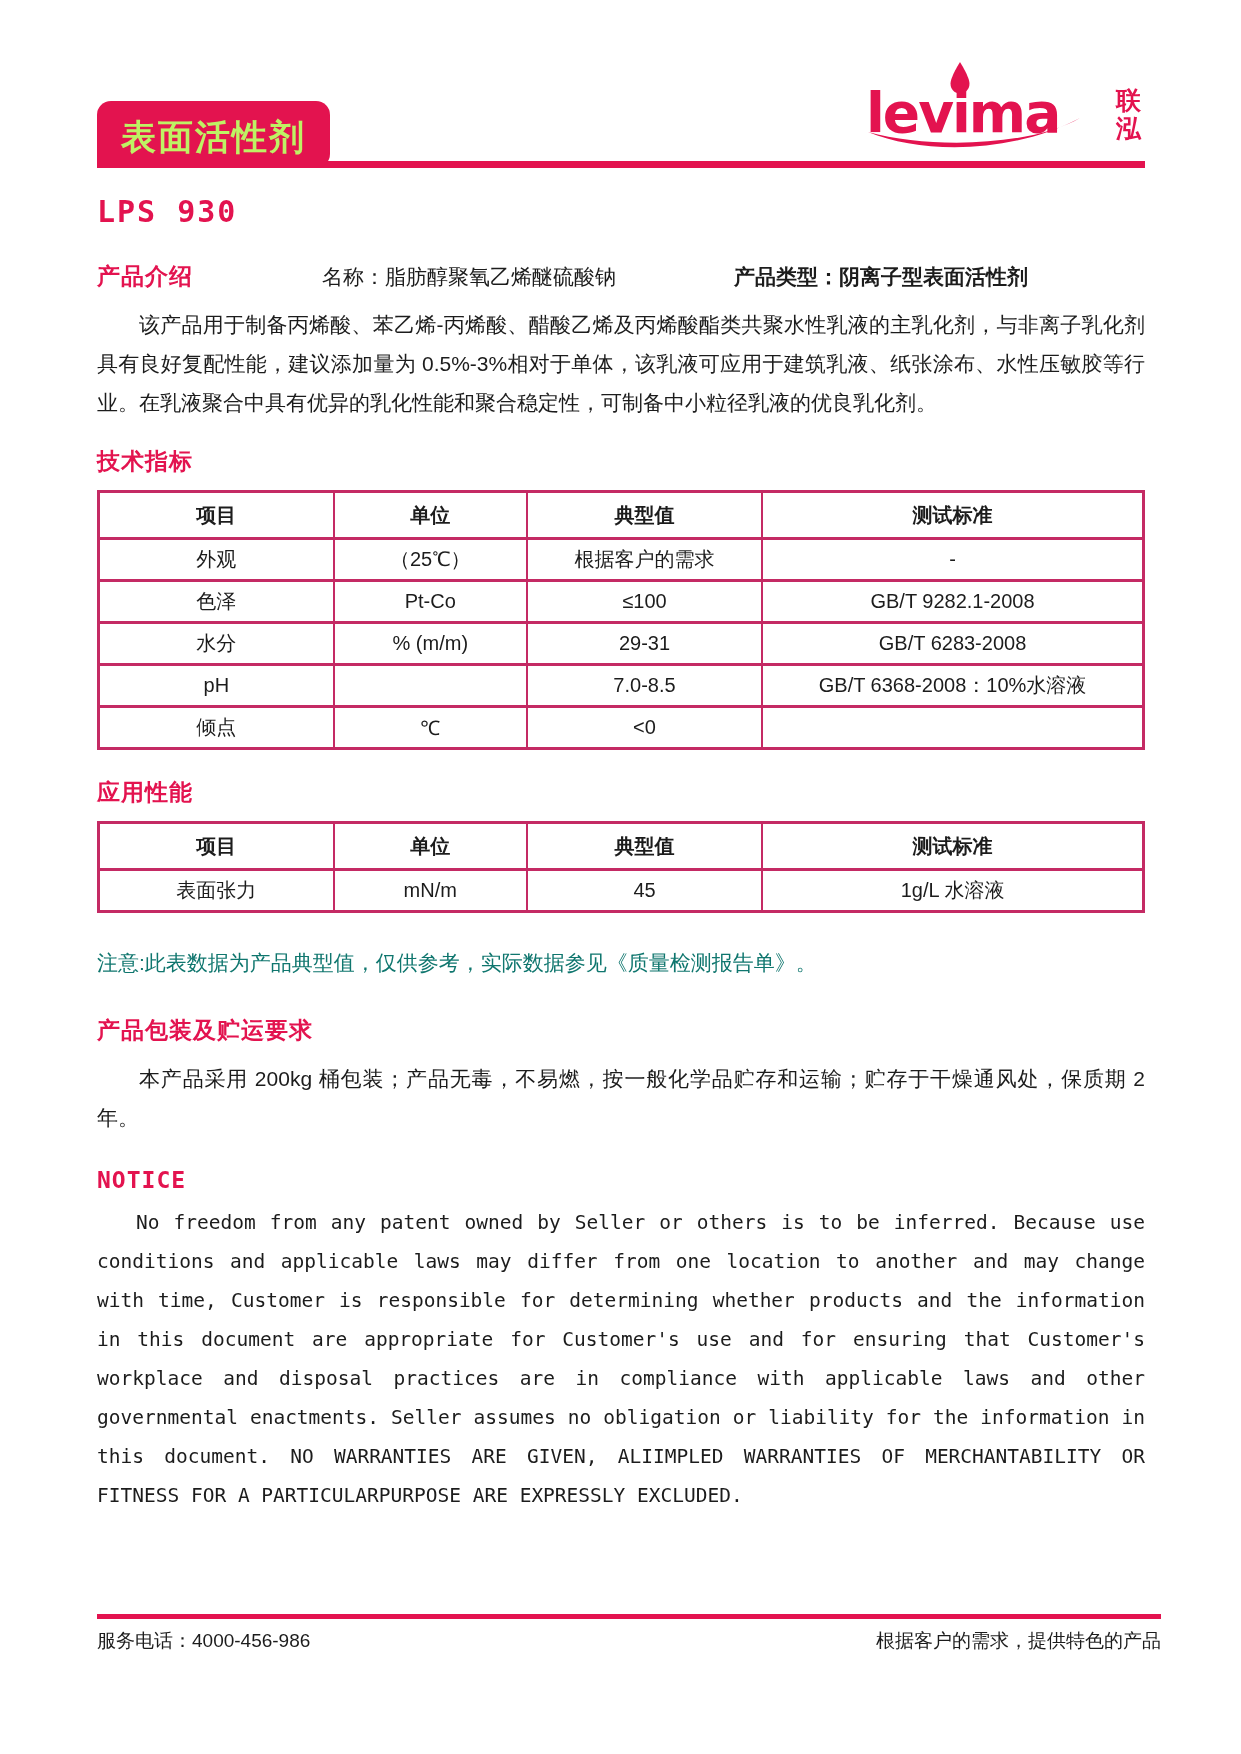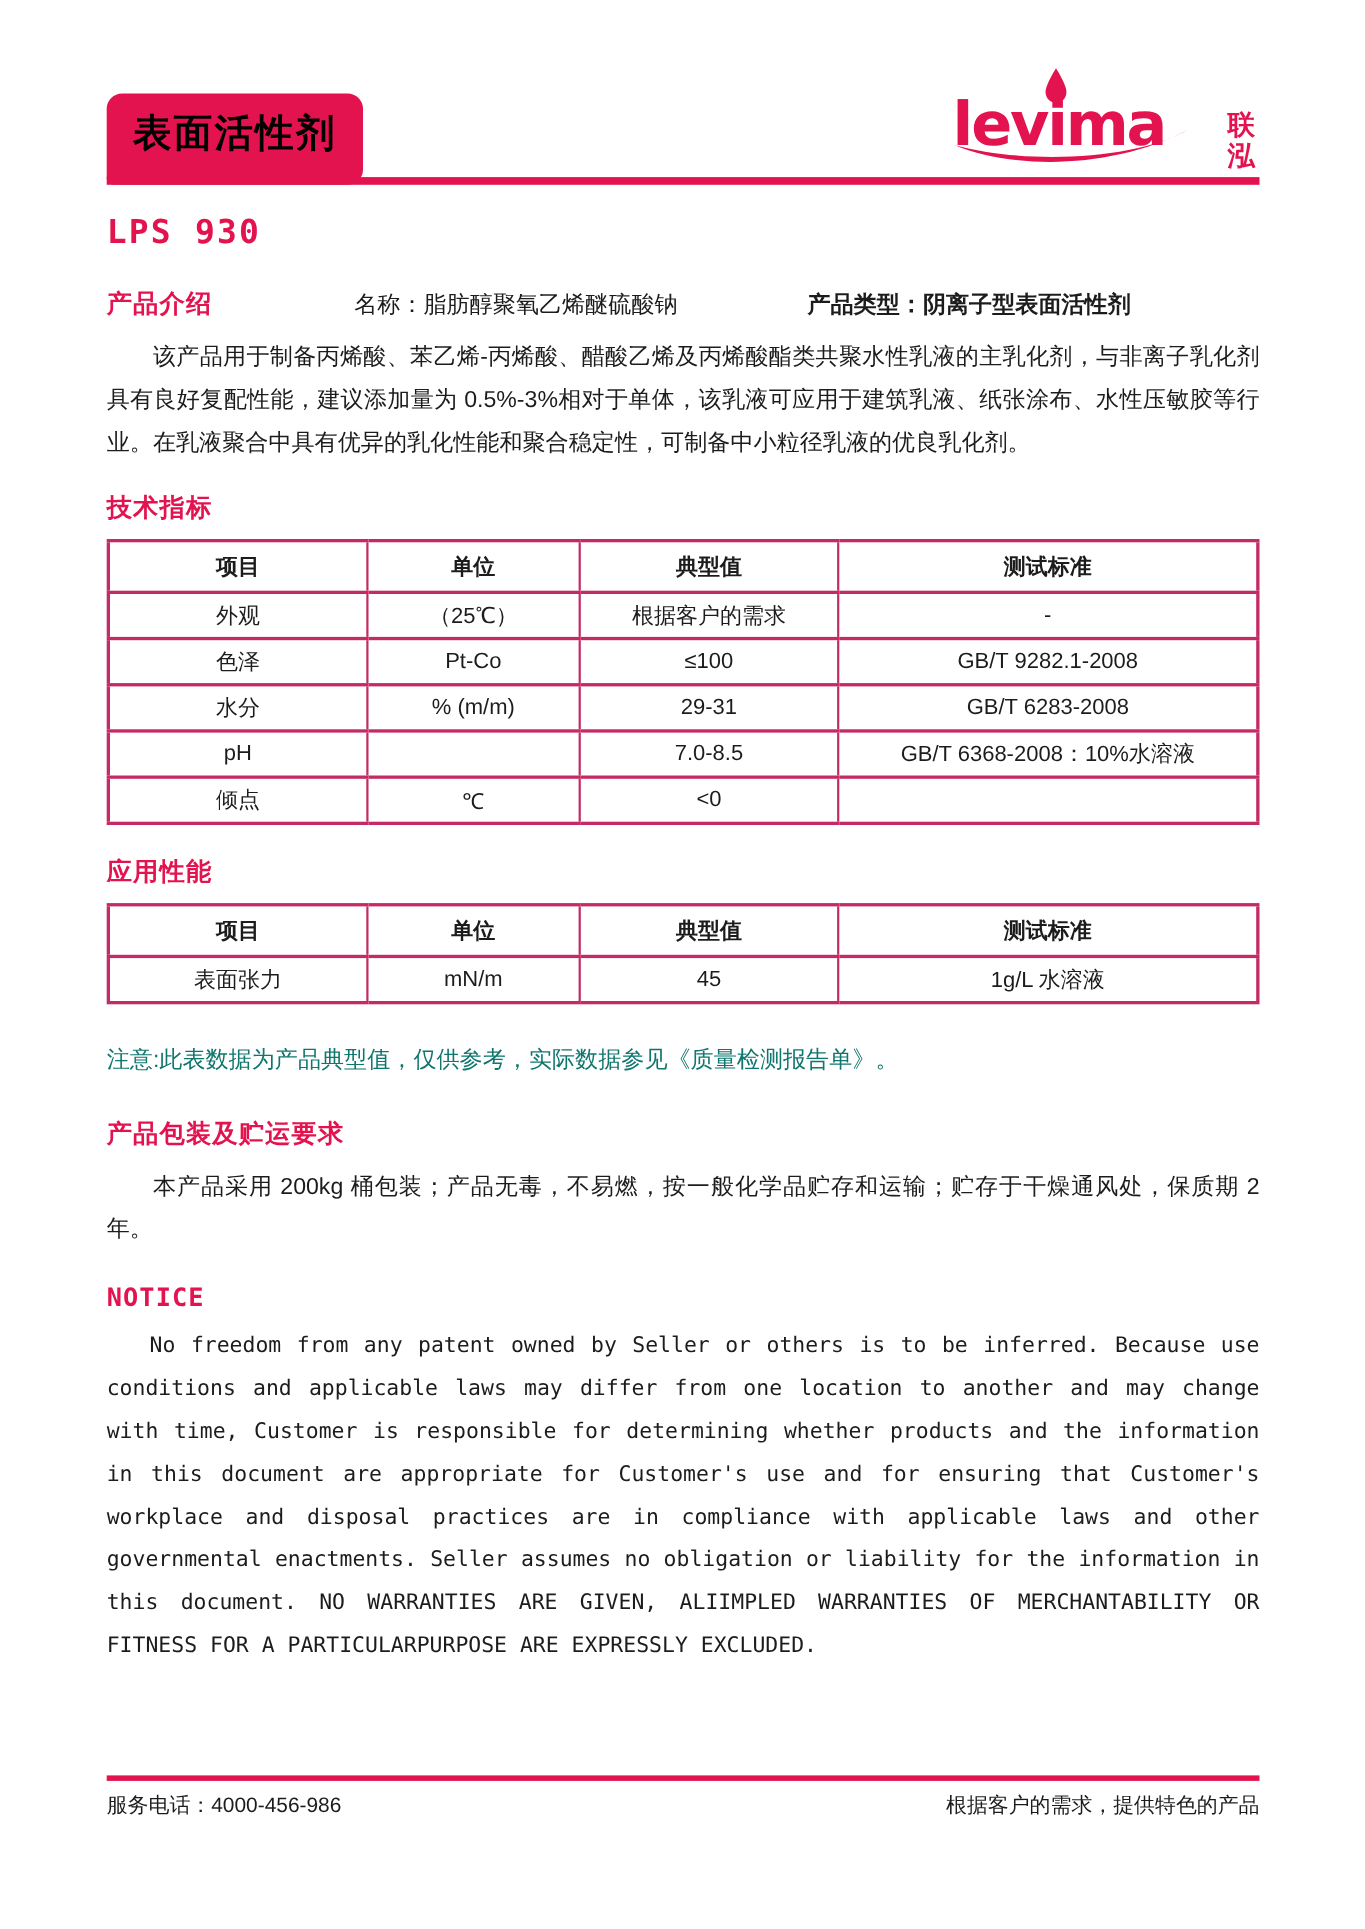--- a/index.html
+++ b/index.html
@@ -12,26 +12,26 @@
   .content { position:absolute; left:97px; right:96px; top:0; }
 
   
   .header-bar { position:relative; height:168px; }
   .header-rule {
     position:absolute; left:0; right:0; bottom:0; height:7px;
     background:var(--pink);
   }
   .banner {
     position:absolute; left:0; bottom:0;
-    background:var(--pink); color:#000000;
+    background:var(--pink); color:#bef264;
     font-size:35px; font-weight:bold; letter-spacing:2px;
-    padding:13px 24px 23px 24px;
+    padding:13px 24px 7px 24px;
     border-radius:14px 14px 14px 6px;
   }
-  .logo { position:absolute; right:4px; bottom:12px; display:flex; align-items:flex-end; }
+  .logo { position:absolute; right:4px; bottom:12px; display:flex; align-items:center; }
   .logo svg { display:block; }
   .logo-cn {
     color:var(--pink); font-weight:bold; font-size:25px; line-height:1.12;
     margin:12px 0 0 4px; text-align:center;
   }
 
   
   .product-code {
     margin-top:26px; color:var(--pink); font-weight:bold;
     font-size:30px; letter-spacing:2px;
@@ -74,21 +74,21 @@
   .mt-notice { margin-top:30px; font-family:"DejaVu Sans Mono", monospace; letter-spacing:1px; }
 
   .notice-par {
     margin-top:10px; font-family:"DejaVu Sans Mono", monospace;
     font-size:19.5px; line-height:39px; color:#1c1c1c;
     text-align:justify; text-indent:2em;
   }
 
   
   .footer {
-    position:absolute; left:97px; right:96px; top:1614px;
+    position:absolute; left:97px; right:80px; top:1614px;
     border-top:5px solid var(--pink);
     padding-top:9px;
     display:flex; justify-content:space-between;
     font-size:19px; color:#1c1c1c;
   }
 
   :root { --pink:#E3134F; --tborder:#C42A64; }
 </style>
 </head>
 <body>

